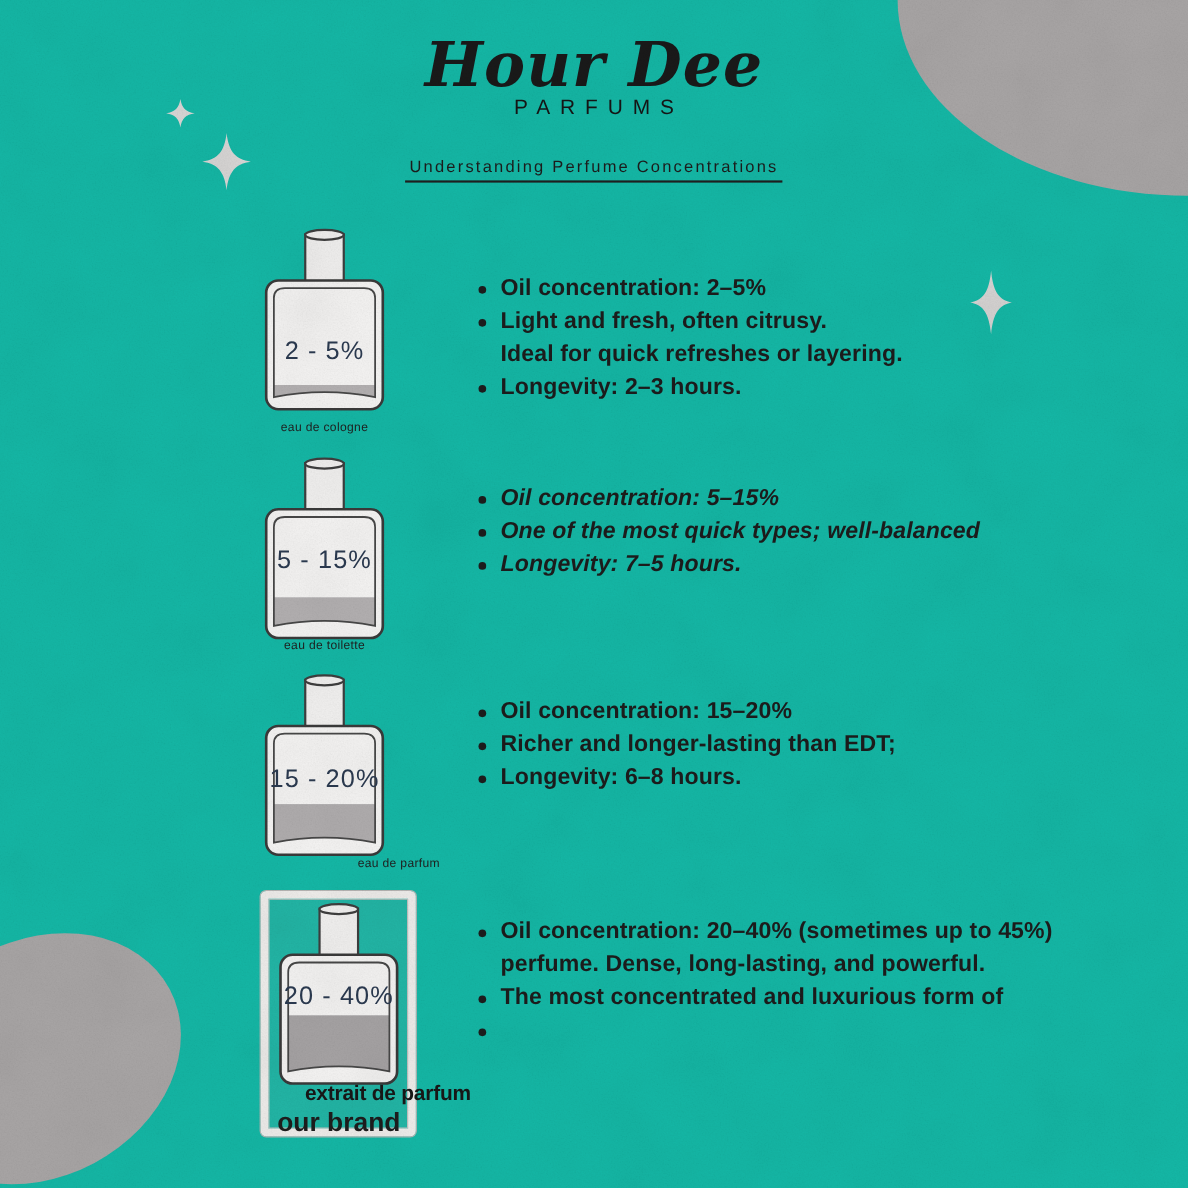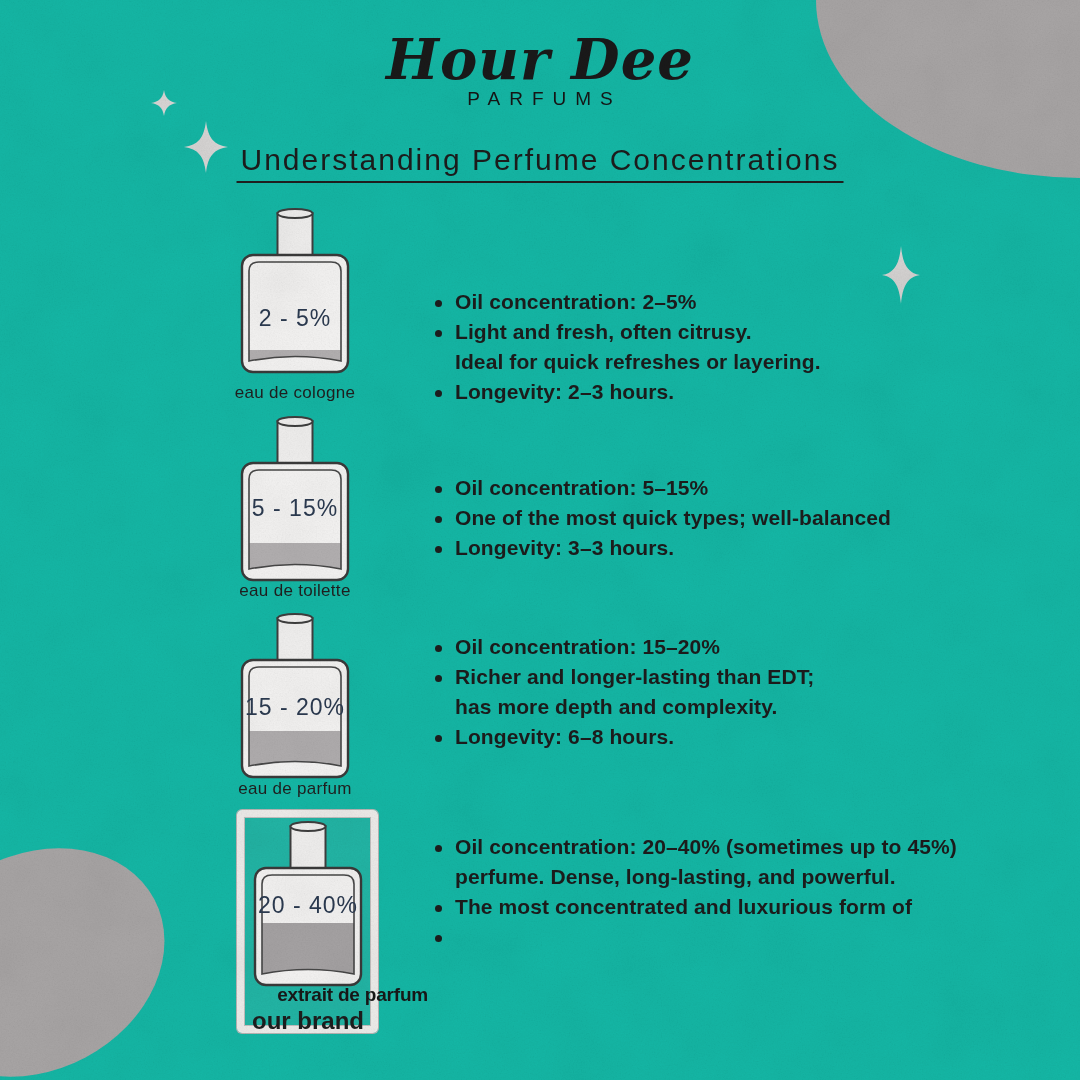--- a/index.html
+++ b/index.html
@@ -17,29 +17,29 @@
   
   .texture{position:absolute;left:0;top:0;width:1080px;height:1080px;pointer-events:none;mix-blend-mode:multiply;}
 
   
   .logo-script{position:absolute;left:0;top:26px;width:1080px;text-align:center;
       font-family:"DejaVu Serif",serif;font-style:italic;font-weight:bold;
       font-size:56px;color:#191919;letter-spacing:1px;}
   .logo-sub{position:absolute;left:0;top:88px;width:1080px;text-align:center;
       font-size:19px;letter-spacing:9px;text-indent:9px;color:#151515;font-weight:400;}
   .page-title{position:absolute;left:50%;top:143px;transform:translateX(-50%);
-      font-size:30px;letter-spacing:2px;color:#1c1c1c;font-weight:400;
+      font-size:15px;letter-spacing:2px;color:#1c1c1c;font-weight:400;
       padding:0 4px 4px 4px;border-bottom:2px solid #1f1f1f;white-space:nowrap;}
 
   
   .bottle{position:absolute;width:110px;height:170px;}
   .bottle text{font-family:"Liberation Sans",sans-serif;font-size:23px;
       fill:#2b3a50;letter-spacing:1px;}
   .bottle-label{position:absolute;left:190px;width:210px;text-align:center;
-      font-size:17px;color:#1f1f1f;letter-spacing:.3px;}
+      font-size:11px;color:#1f1f1f;letter-spacing:.3px;}
 
   
   .brand-frame{position:absolute;left:237px;top:810px;width:127px;height:209px;
       border:7px solid #efedeb;border-radius:5px;
       background:rgba(168,165,165,.10);
       box-shadow:0 0 0 1px #b7b5b4, inset 0 0 0 1px #c2c0bf;}
   .brand-name{position:absolute;left:188px;top:984px;width:240px;text-align:right;
       font-size:19px;font-weight:bold;color:#171717;letter-spacing:-.2px;white-space:nowrap;}
   .brand-sub{position:absolute;left:188px;top:1007px;width:240px;text-align:center;
       font-size:24px;font-weight:bold;color:#1d1d1d;}
@@ -81,21 +81,21 @@
         </clipPath>
       </defs>
     <rect x="37.5" y="8" width="35" height="46" fill="#f1f0ef" stroke="#3e3e3e" stroke-width="2"></rect>
     <ellipse cx="55" cy="8.5" rx="17.5" ry="4.5" fill="#f1f0ef" stroke="#3e3e3e" stroke-width="2"></ellipse>
     <rect x="2" y="50" width="106" height="117" rx="11" fill="#f5f4f3" stroke="#3a3a3a" stroke-width="2.4"></rect>
     <rect clip-path="url(#clipA)" x="9" width="92" height="170" y="145" fill="#b3b0b1"></rect>
     <path d="M19,57 L91,57 Q101,57 101,66 L101,156 Q55,147 9,156 L9,66 Q9,57 19,57 Z" fill="none" stroke="#474747" stroke-width="1.6"></path>
     <text x="55" text-anchor="middle" y="121">2 - 5%</text>
   </svg>
   <div class="bottle-label" style="top:383px;">eau de cologne</div>
-  <div class="tblock" style="top:250px;margin-top:40px;">
+  <div class="tblock" style="top:250px;">
     <div class="line">
         <span class="dot"></span>
         <span>Oil concentration: 2–5%</span>
       </div>
     <div class="line">
         <span class="dot"></span>
         <span>Light and fresh, often citrusy.</span>
       </div>
     <div class="line cont">
         <span class="dot"></span>
@@ -114,61 +114,57 @@
         </clipPath>
       </defs>
     <rect x="37.5" y="8" width="35" height="46" fill="#f1f0ef" stroke="#3e3e3e" stroke-width="2"></rect>
     <ellipse cx="55" cy="8.5" rx="17.5" ry="4.5" fill="#f1f0ef" stroke="#3e3e3e" stroke-width="2"></ellipse>
     <rect x="2" y="50" width="106" height="117" rx="11" fill="#f5f4f3" stroke="#3a3a3a" stroke-width="2.4"></rect>
     <rect clip-path="url(#clipB)" x="9" width="92" height="170" y="130" fill="#b3b0b1"></rect>
     <path d="M19,57 L91,57 Q101,57 101,66 L101,156 Q55,147 9,156 L9,66 Q9,57 19,57 Z" fill="none" stroke="#474747" stroke-width="1.6"></path>
     <text x="55" text-anchor="middle" y="103">5 - 15%</text>
   </svg>
   <div class="bottle-label" style="top:581px;">eau de toilette</div>
-  <div class="tblock" style="top:476px;">
+  <div class="tblock" style="top:441px;font-style:italic;">
     <div class="line">
         <span class="dot"></span>
         <span>Oil concentration: 5–15%</span>
       </div>
     <div class="line">
         <span class="dot"></span>
         <span>One of the most quick types; well-balanced</span>
       </div>
     <div class="line">
         <span class="dot"></span>
-        <span>Longevity: 3–3 hours.</span>
+        <span>Longevity: 7–5 hours.</span>
       </div>
   </div>
 
   <svg class="bottle" style="left:240px;top:610px;" viewBox="0 0 110 170">
     <defs>
         <clipPath id="clipC">
           <path d="M19,57 L91,57 Q101,57 101,66 L101,156 Q55,147 9,156 L9,66 Q9,57 19,57 Z"></path>
         </clipPath>
       </defs>
     <rect x="37.5" y="8" width="35" height="46" fill="#f1f0ef" stroke="#3e3e3e" stroke-width="2"></rect>
     <ellipse cx="55" cy="8.5" rx="17.5" ry="4.5" fill="#f1f0ef" stroke="#3e3e3e" stroke-width="2"></ellipse>
     <rect x="2" y="50" width="106" height="117" rx="11" fill="#f5f4f3" stroke="#3a3a3a" stroke-width="2.4"></rect>
     <rect clip-path="url(#clipC)" x="9" width="92" height="170" y="121" fill="#b0adae"></rect>
     <path d="M19,57 L91,57 Q101,57 101,66 L101,156 Q55,147 9,156 L9,66 Q9,57 19,57 Z" fill="none" stroke="#474747" stroke-width="1.6"></path>
     <text x="55" text-anchor="middle" y="105">15 - 20%</text>
   </svg>
-  <div class="bottle-label" style="top:779px;">eau de parfum</div>
+  <div class="bottle-label" style="top:779px;text-align:right;">eau de parfum</div>
   <div class="tblock" style="top:635px;">
     <div class="line">
         <span class="dot"></span>
         <span>Oil concentration: 15–20%</span>
       </div>
     <div class="line">
         <span class="dot"></span>
         <span>Richer and longer-lasting than EDT;</span>
-      </div>
-    <div class="line cont">
-        <span class="dot"></span>
-        <span>has more depth and complexity.</span>
       </div>
     <div class="line">
         <span class="dot"></span>
         <span>Longevity: 6–8 hours.</span>
       </div>
   </div>
 
   <div class="brand-frame"></div>
   <svg class="bottle" style="left:253px;top:818px;" viewBox="0 0 110 170">
     <defs>

